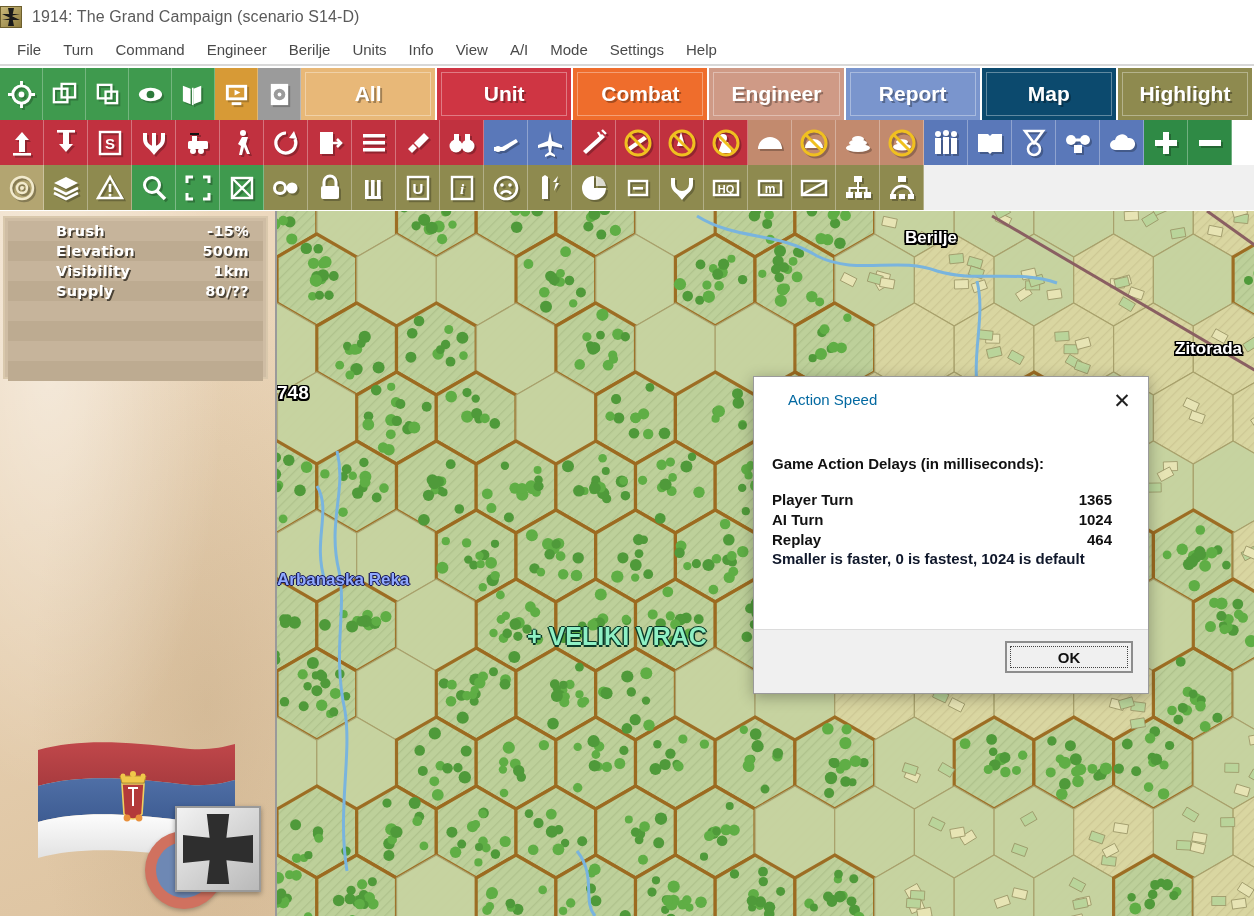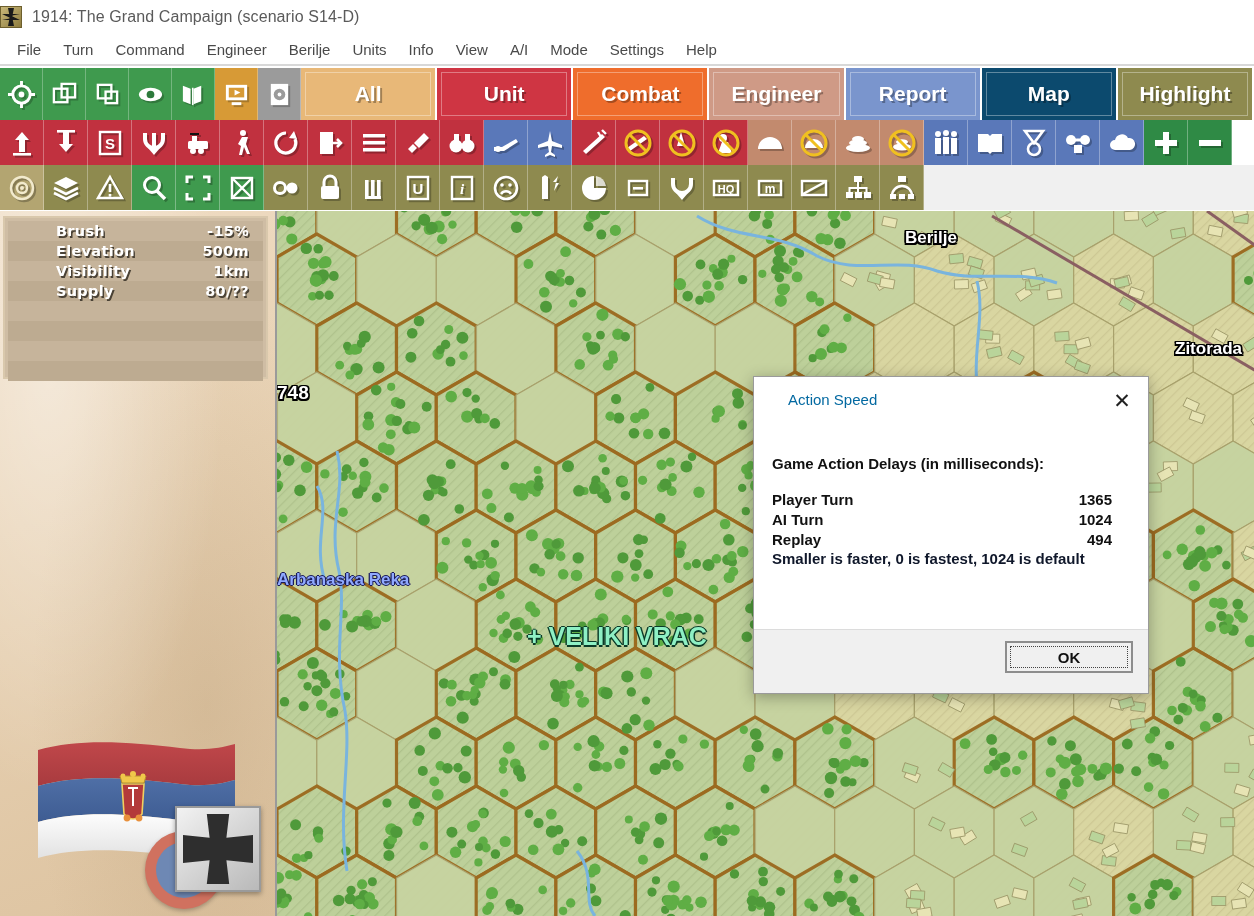--- a/index.html
+++ b/index.html
@@ -1872,21 +1872,21 @@
           <div class="dlg-rw">
             <span>Player Turn</span>
             <span>1365</span>
           </div>
           <div class="dlg-rw">
             <span>AI Turn</span>
             <span>1024</span>
           </div>
           <div class="dlg-rw">
             <span>Replay</span>
-            <span>494</span>
+            <span>464</span>
           </div>
         </div>
       <div class="dlg-note">Smaller is faster, 0 is fastest, 1024 is default</div>
     </div>
     <div class="dlg-footer">
       <div class="okbtn">
         <div class="inner">OK</div>
       </div>
     </div>
   </div>

